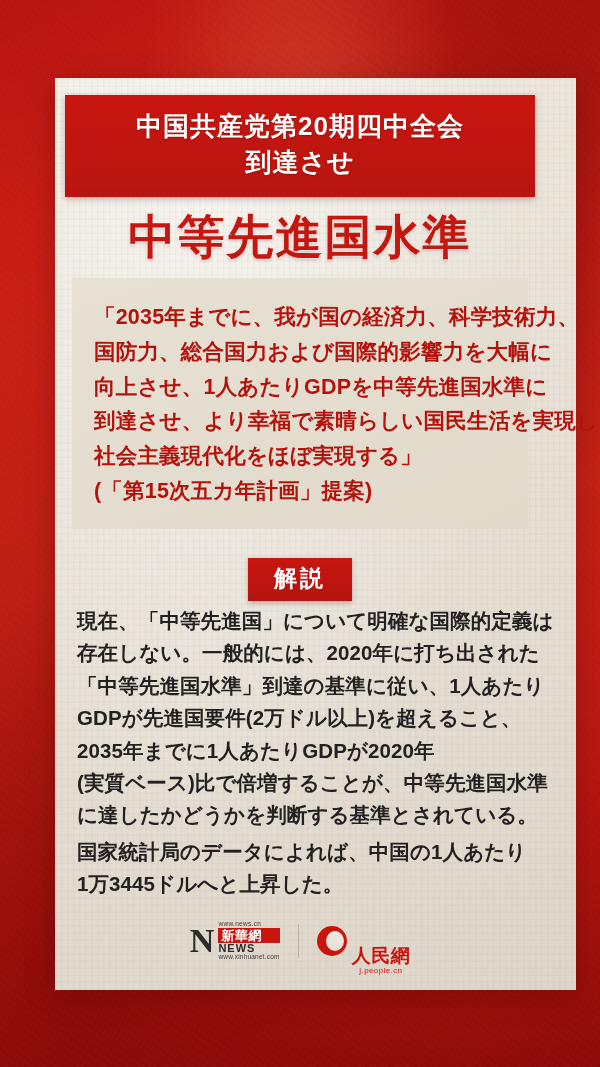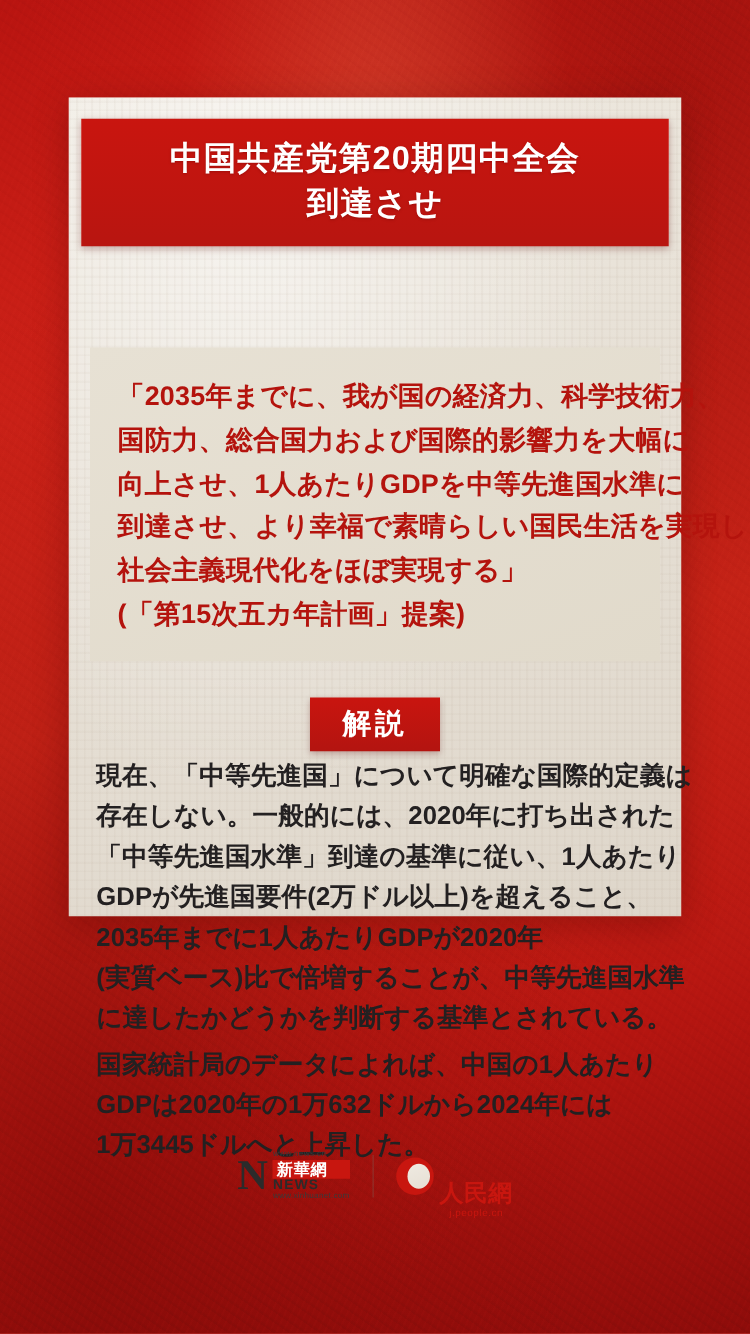--- a/index.html
+++ b/index.html
@@ -36,26 +36,27 @@
       repeating-linear-gradient(35deg, rgba(0,0,0,0.05) 0px, rgba(0,0,0,0.05) 1px, rgba(0,0,0,0.0) 3px, rgba(0,0,0,0.0) 7px);
     pointer-events: none;
     mix-blend-mode: overlay;
   }
 
   .card {
     position: absolute;
     left: 55px;
     top: 78px;
     width: 490px;
-    height: 655px;
+    height: 912px;
     background:
       radial-gradient(ellipse at 30% 10%, rgba(255,255,255,0.55) 0%, rgba(255,255,255,0) 60%),
       linear-gradient(160deg, #efeae1 0%, #e9e3d9 35%, #e4ddd2 65%, #ded6ca 100%);
     box-shadow: 0 6px 26px rgba(80,5,3,0.35);
     z-index: 2;
+    padding-left: 31px;
   }
   .card::before {
     content: "";
     position: absolute;
     inset: 0;
     background-image:
       repeating-linear-gradient(90deg, rgba(170,150,130,0.07) 0px, rgba(170,150,130,0.07) 1px, rgba(0,0,0,0) 2px, rgba(0,0,0,0) 6px),
       repeating-linear-gradient(0deg, rgba(170,150,130,0.06) 0px, rgba(170,150,130,0.06) 1px, rgba(0,0,0,0) 2px, rgba(0,0,0,0) 7px);
     pointer-events: none;
   }
@@ -253,20 +254,21 @@
 <body>
 
 <div class="poster">
   <div class="card">
 
     <div class="banner">
       <span class="banner-line">中国共産党第20期四中全会</span>
       <span class="banner-line">到達させ</span>
     </div>
 
+    <div class="main-title">中等先進国水準</div>
 
     <div class="quote-box">
       <div class="quote-line">「2035年までに、我が国の経済力、科学技術力、</div>
       <div class="quote-line">国防力、総合国力および国際的影響力を大幅に</div>
       <div class="quote-line">向上させ、1人あたりGDPを中等先進国水準に</div>
       <div class="quote-line">到達させ、より幸福で素晴らしい国民生活を実現し、</div>
       <div class="quote-line">社会主義現代化をほぼ実現する」</div>
       <div class="quote-line">(「第15次五カ年計画」提案)</div>
     </div>
 
@@ -277,21 +279,20 @@
     <div class="body-text">
       <div class="body-line">現在、「中等先進国」について明確な国際的定義は</div>
       <div class="body-line">存在しない。一般的には、2020年に打ち出された</div>
       <div class="body-line">「中等先進国水準」到達の基準に従い、1人あたり</div>
       <div class="body-line">GDPが先進国要件(2万ドル以上)を超えること、</div>
       <div class="body-line">2035年までに1人あたりGDPが2020年</div>
       <div class="body-line">(実質ベース)比で倍増することが、中等先進国水準</div>
       <div class="body-line">に達したかどうかを判断する基準とされている。</div>
       <div class="body-gap"></div>
       <div class="body-line">国家統計局のデータによれば、中国の1人あたり</div>
-      <div class="body-line">GDPは2020年の1万632ドルから2024年には</div>
       <div class="body-line">1万3445ドルへと上昇した。</div>
     </div>
 
     <div class="logos">
       <div class="logo-xinhua">
         <div class="xh-n">N</div>
         <div class="xh-stack">
           <span class="xh-url-top">www.news.cn</span>
           <span class="xh-cn">新華網</span>
           <span class="xh-news">NEWS</span>

